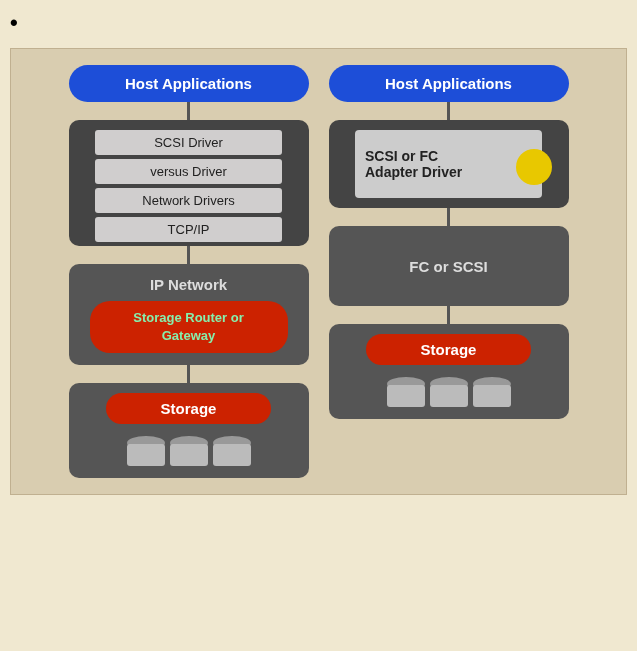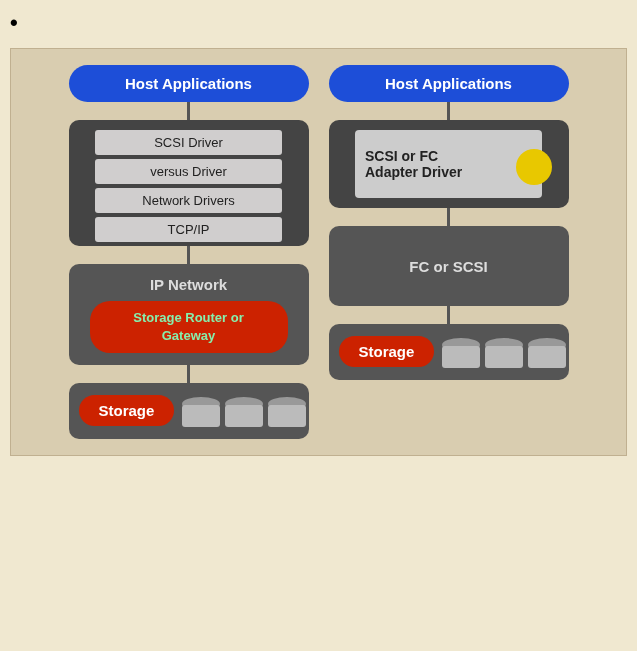--- a/index.html
+++ b/index.html
@@ -112,21 +112,21 @@
       padding: 8px 12px;
       width: 90%;
     }
     
     .storage-box {
       background: #555;
       border-radius: 10px;
       width: 100%;
       padding: 10px 10px 12px;
       display: flex;
-      flex-direction: row;
+      flex-direction: column;
       align-items: center;
       gap: 8px;
     }
     .storage-label {
       background: #cc2200;
       color: #fff;
       border-radius: 20px;
       font-size: 15px;
       font-weight: bold;
       text-align: center;

